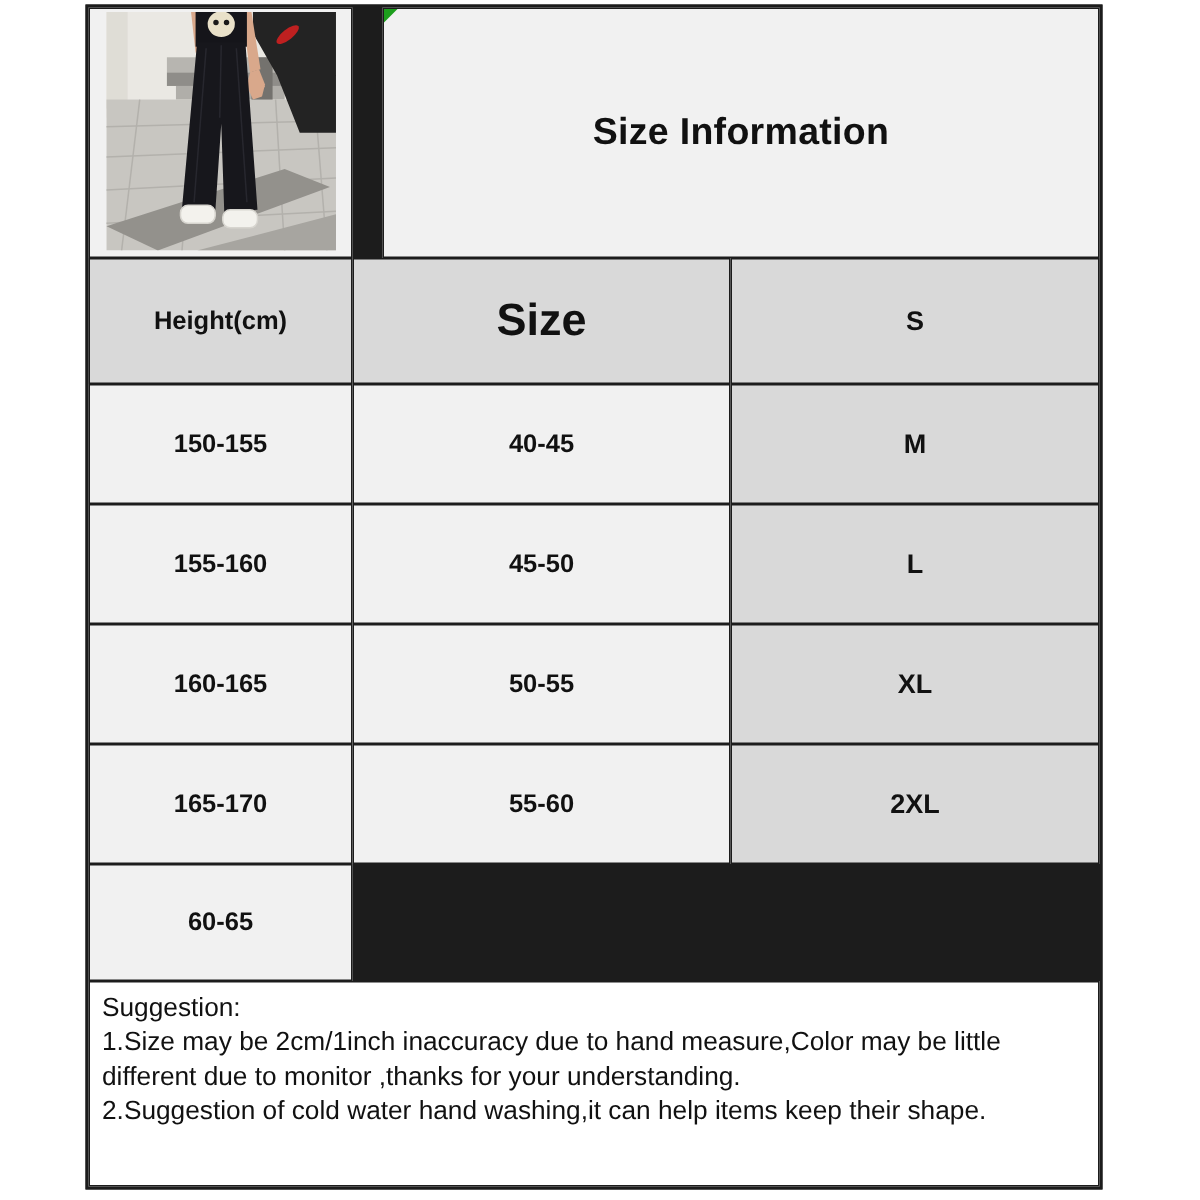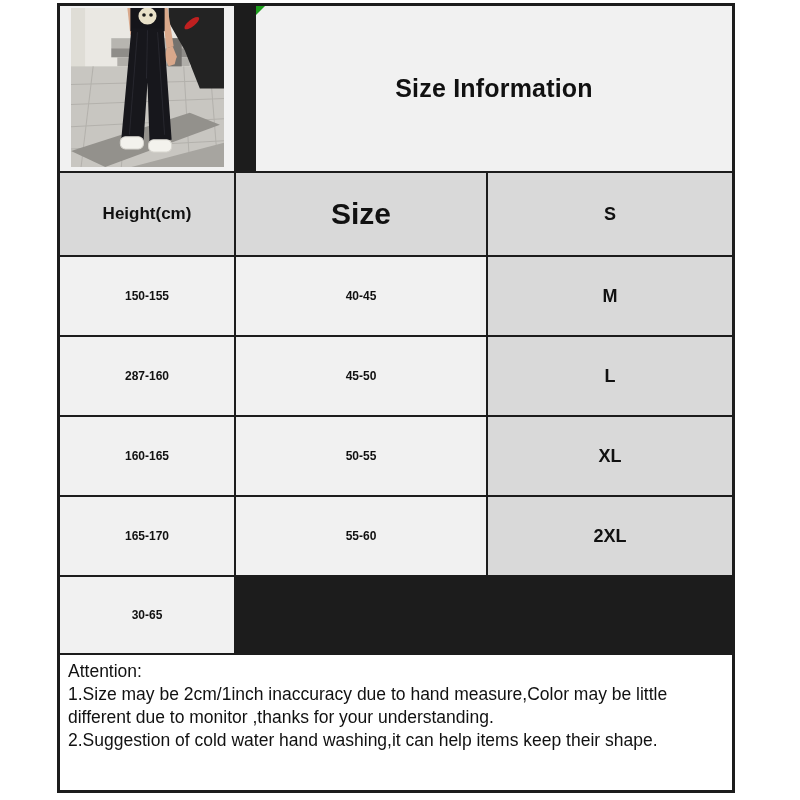--- a/index.html
+++ b/index.html
@@ -46,21 +46,21 @@
     left: 0; top: 0;
     width: 0; height: 0;
     border-top: 9px solid #1d9e1d;
     border-right: 9px solid transparent;
   }
 
   .hdr-size { font-size: 30px; font-weight: bold; }
   .hdr-col  { font-size: 17px; font-weight: bold; }
 
   .size-label { font-size: 18px; font-weight: bold; }
-  .value      { font-size: 12px; font-weight: bold; }
+  .value      { font-size: 17px; font-weight: bold; }
 
   .attention-cell {
     grid-column: 1 / 4;
     background: #ffffff;
     display: block;
     padding: 5px 8px;
     font-size: 17.5px;
     line-height: 23px;
   }
   .attention-cell p { margin: 0; }
@@ -141,21 +141,21 @@
       <span class="value">150-155</span>
     </div>
     <div class="cell">
       <span class="value">40-45</span>
     </div>
 
     <div class="cell gray">
       <span class="size-label">M</span>
     </div>
     <div class="cell">
-      <span class="value">287-160</span>
+      <span class="value">155-160</span>
     </div>
     <div class="cell">
       <span class="value">45-50</span>
     </div>
 
     <div class="cell gray">
       <span class="size-label">L</span>
     </div>
     <div class="cell">
       <span class="value">160-165</span>
@@ -171,23 +171,23 @@
       <span class="value">165-170</span>
     </div>
     <div class="cell">
       <span class="value">55-60</span>
     </div>
 
     <div class="cell gray">
       <span class="size-label">2XL</span>
     </div>
     <div class="cell">
-      <span class="value">30-65</span>
+      <span class="value">60-65</span>
     </div>
 
     <div class="cell attention-cell">
-      <p>Attention:</p>
+      <p>Suggestion:</p>
       <p>1.Size may be 2cm/1inch inaccuracy due to hand measure,Color may be little different due to monitor ,thanks for your understanding.</p>
       <p>2.Suggestion of cold water hand washing,it can help items keep their shape.</p>
     </div>
 
   </div>
 </div>
 
 </body></html>

